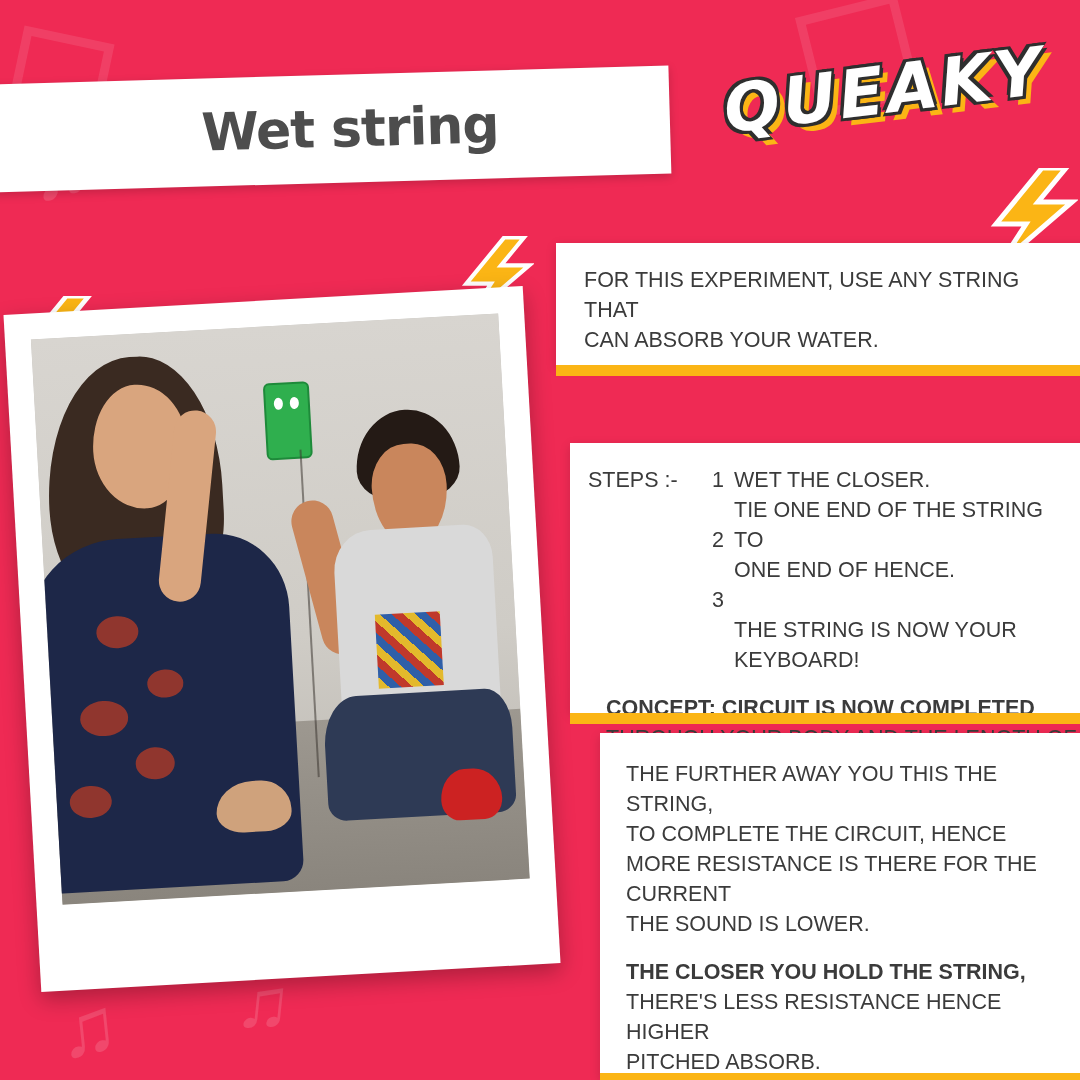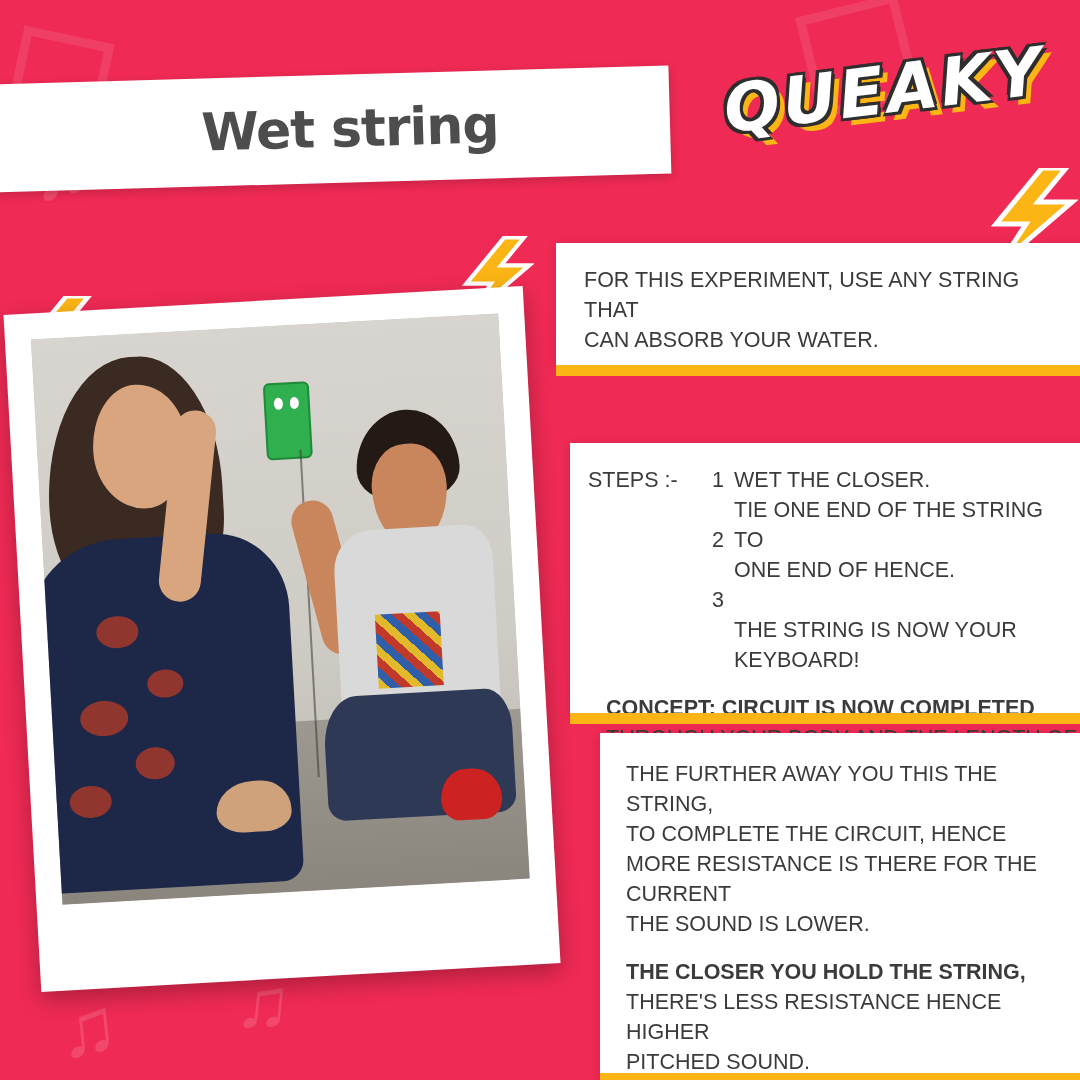--- a/index.html
+++ b/index.html
@@ -334,16 +334,16 @@
 </div>
 
 <div class="panel" id="panel-notes">
   <p>THE FURTHER AWAY YOU THIS THE STRING,</p>
   <p>TO COMPLETE THE CIRCUIT, HENCE</p>
   <p>MORE RESISTANCE IS THERE FOR THE CURRENT</p>
   <p>THE SOUND IS LOWER.</p>
 
   <p class="gap-top">THE CLOSER YOU HOLD THE STRING,</p>
   <p>THERE'S LESS RESISTANCE HENCE HIGHER</p>
-  <p>PITCHED SOUND.</p>
+  <p>PITCHED ABSORB.</p>
 
   <div class="accent" style="bottom:-6px;"></div>
 </div>
 
 </body></html>

